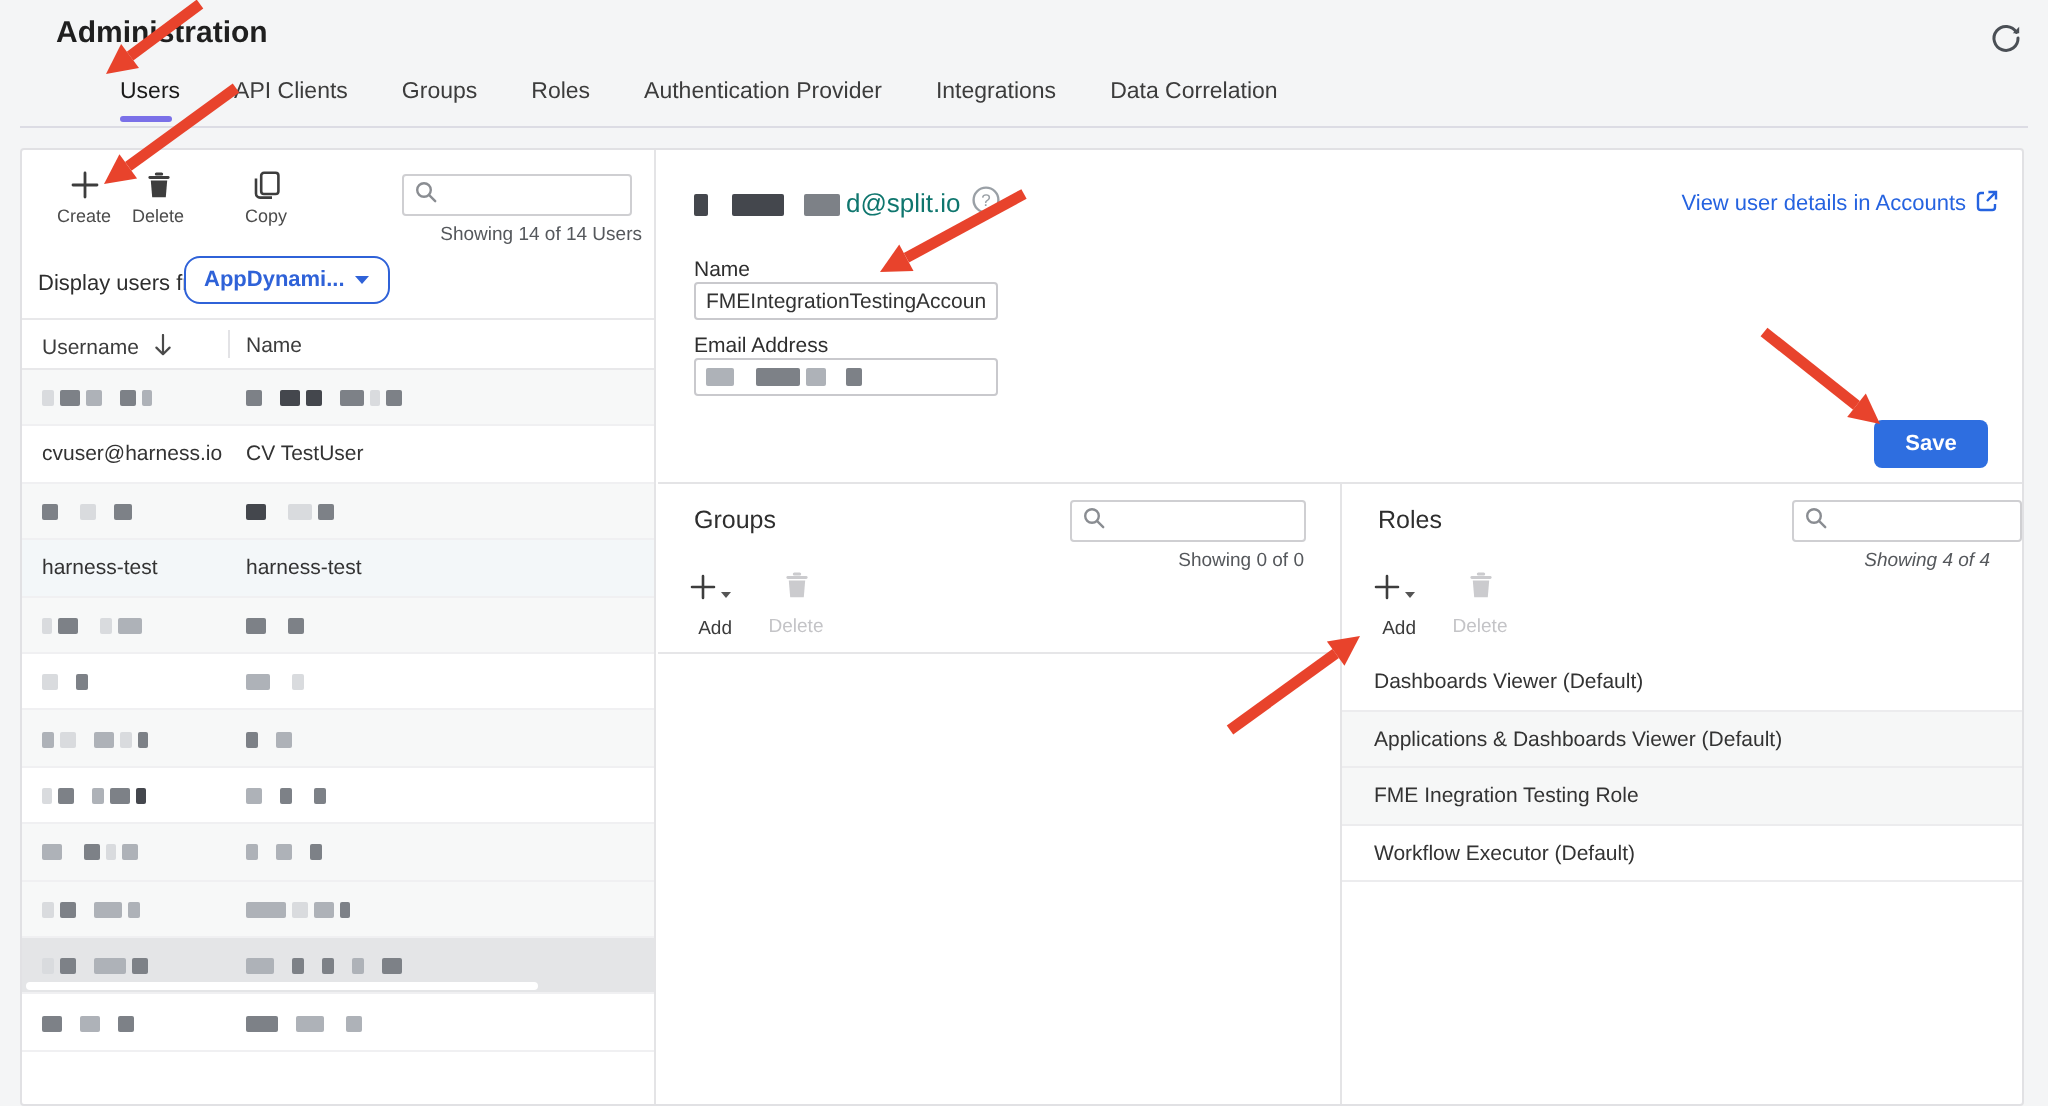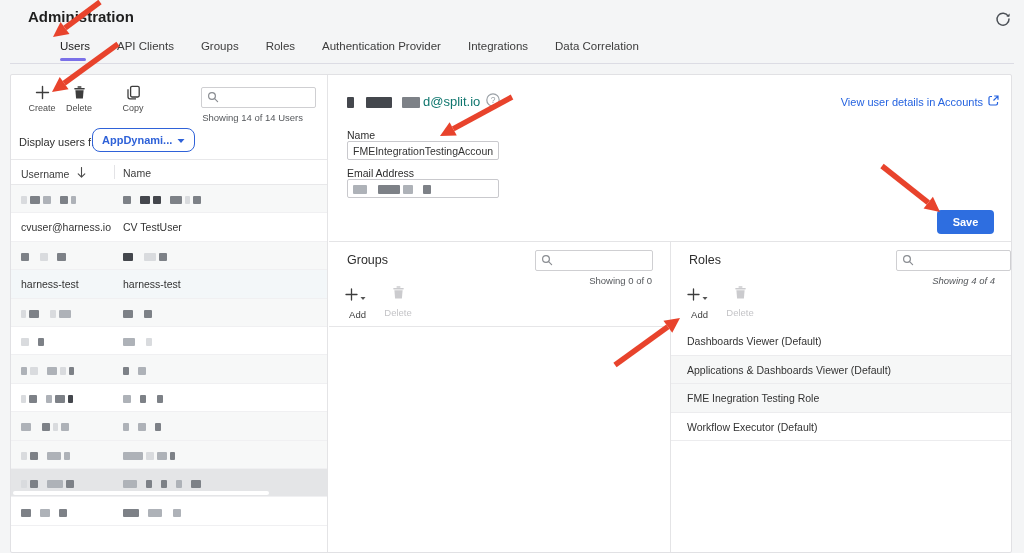--- a/index.html
+++ b/index.html
@@ -126,21 +126,21 @@
         <span class="lbl">Copy</span>
       </div>
 
       <div class="search-box" style="left:190px; top:12px; width:115px; height:21px;">
         <span><svg width="12" height="12" viewBox="0 0 12 12">
               <circle cx="5" cy="5" r="3.4" fill="none" stroke="#8a8d92" stroke-width="1.2"></circle>
               <path d="M7.6 7.6l3 3" stroke="#8a8d92" stroke-width="1.2" stroke-linecap="round"></path>
             </svg></span>
         <input placeholder="" style="">
       </div>
-      <div class="showing" style="right:24px; top:37px;">Showing 14 of 14 Users</div>
+      <div class="showing" style="right:6px; top:37px;">Showing 14 of 14 Users</div>
 
       <span class="display-from-label">Display users from</span>
       <button class="display-from-btn">
         <span>AppDynami...</span>
         <span><svg width="8" height="6" viewBox="0 0 8 6">
               <path d="M0.5 1l3.5 4 3.5-4z" fill="#2f62d8"></path>
             </svg></span>
       </button>
 
       <div class="table-head">

